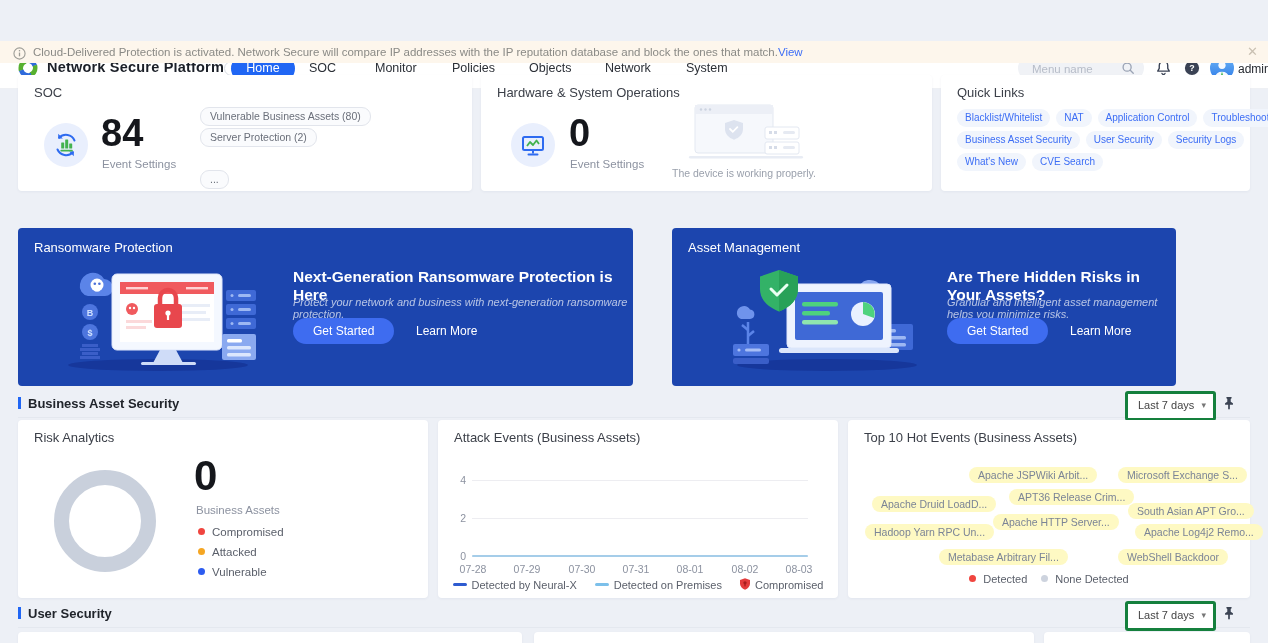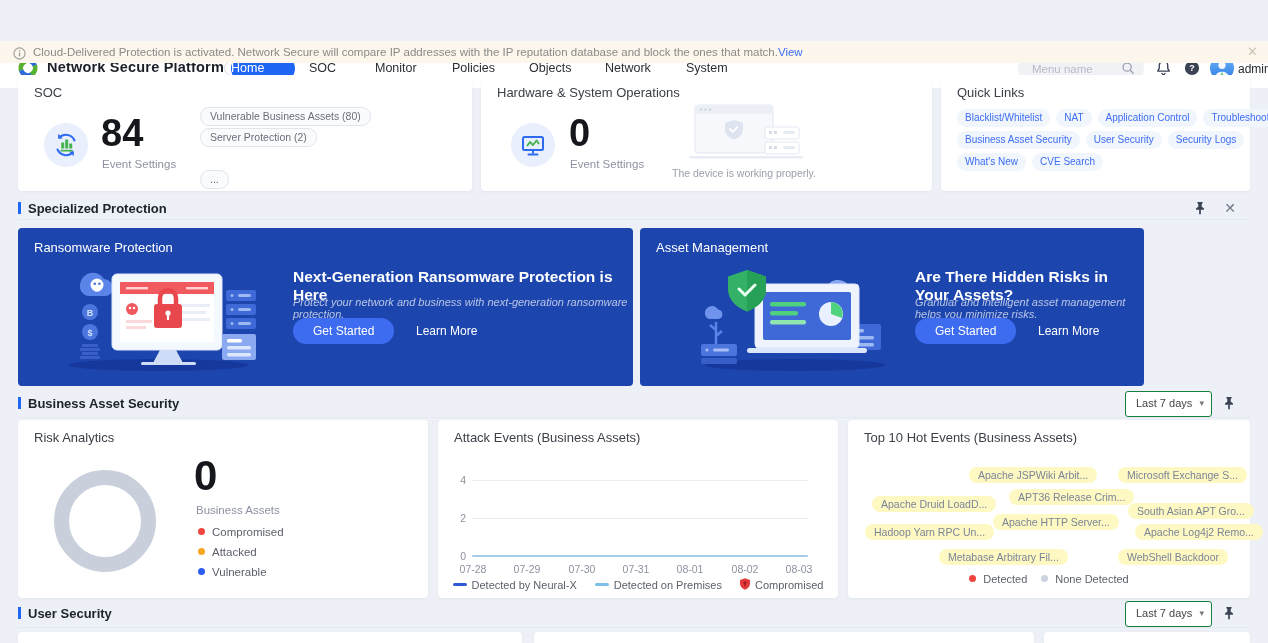--- a/index.html
+++ b/index.html
@@ -11,21 +11,21 @@
   }
   #app{position:absolute;inset:0;}
   .abs{position:absolute;}
 
   
   .topbar{position:absolute;left:0;top:0;width:1268px;height:40px;background:#fff;border-bottom:1px solid #eef0f4;margin-top:48px;}
   .logo{position:absolute;left:16px;top:8px;}
   .brand{position:absolute;left:47px;top:11px;font-size:14.5px;font-weight:700;color:#1b1f27;letter-spacing:.2px;}
   .version{position:absolute;left:224px;top:13px;font-size:9px;color:#9aa1ad;border:1px solid #d8dce4;border-radius:8px;padding:1px 6px;line-height:11px;}
   .nav-item{position:absolute;top:0;height:40px;line-height:40px;font-size:12.5px;color:#2b2f36;cursor:pointer;}
-  .nav-item.active{top:7px;height:27px;line-height:27px;background:#2066f4;color:#fff;border-radius:14px;text-align:left;width:64px;}
+  .nav-item.active{top:7px;height:27px;line-height:27px;background:#2066f4;color:#fff;border-radius:14px;text-align:center;width:64px;}
   .search{position:absolute;left:1018px;top:8px;width:126px;height:24px;background:#f0f2f6;border-radius:12px;}
   .search input{position:absolute;left:12px;top:0;width:88px;height:24px;border:0;background:transparent;outline:none;font-size:11.5px;color:#444;font-family:inherit;}
   .search input::placeholder{color:#b6bcc8;}
   .search .mag{position:absolute;right:9px;top:5px;}
   .icon-btn{position:absolute;cursor:pointer;}
   .username{position:absolute;left:1238px;top:14px;font-size:12px;color:#262a31;cursor:pointer;}
 
   
   .notice{position:absolute;left:0;top:41px;width:1268px;height:22px;background:#fdf6ec;}
   .notice .info{position:absolute;left:13px;top:4.5px;}
@@ -49,21 +49,21 @@
 
   .hw-caption{position:absolute;left:640px;top:163px;width:170px;text-align:center;font-size:10.5px;color:#9aa0ac;line-height:13px;}
 
   
   .sec-header{position:absolute;left:18px;width:1232px;border-bottom:1px solid #e4e8ef;}
   .sec-bar{display:inline-block;width:3px;height:12px;background:#2066f4;margin-right:7px;vertical-align:-1px;}
   .sec-title{font-size:13px;font-weight:700;color:#20242b;}
   .pin-btn{position:absolute;cursor:pointer;}
   .sec-close{position:absolute;font-size:14px;color:#6f7787;cursor:pointer;}
   .sec-close::after{content:"\2715";}
-  .range-select{position:absolute;width:85px;height:24px;background:#fff;border:1px solid #15803d;border-radius:3px;font-size:11px;color:#444;line-height:22px;cursor:pointer;}
+  .range-select{position:absolute;width:85px;height:24px;background:#fff;border:3px solid #15803d;border-radius:3px;font-size:11px;color:#444;line-height:22px;cursor:pointer;}
   .range-select .val{position:absolute;left:10px;}
   .range-select .caret{position:absolute;right:7px;top:0;color:#777;font-size:9px;}
   .range-select .caret::after{content:"\25BE";}
 
   
   .promo{position:absolute;top:228px;height:158px;background:#1c45ae;border-radius:4px;overflow:hidden;}
   .promo-title{position:absolute;left:16px;top:12px;font-size:13px;color:#fff;}
   .promo-head{position:absolute;left:275px;top:40px;font-size:15.5px;font-weight:600;color:#fff;}
   .promo-sub{position:absolute;left:275px;top:68px;font-size:11px;color:rgba(255,255,255,.68);font-style:italic;}
   .btn-primary{position:absolute;left:275px;top:90px;height:26px;line-height:26px;padding:0 20px;background:#3e6cf0;color:#fff;border-radius:14px;font-size:12px;cursor:pointer;}
@@ -237,29 +237,20 @@
       <span class="ql-pill">Business Asset Security</span>
       <span class="ql-pill">User Security</span>
       <span class="ql-pill">Security Logs</span>
     </div>
     <div class="ql-row" style="left:16px;top:78px">
       <span class="ql-pill">What's New</span>
       <span class="ql-pill">CVE Search</span>
     </div>
   </div>
 
-  <div class="sec-header" style="top:199px;height:20px">
-    <span class="sec-bar"></span><span class="sec-title">Specialized Protection</span>
-    <span class="pin-btn" style="right:44px;top:2px">
-      <svg width="12" height="14" viewBox="0 0 14 16">
-          <path d="M4 1h6v1.6l-1 .6v3.2l2.6 2v1.6H8v4.6L7 16l-1-1.4V10H2.4V8.4L5 6.4V3.2l-1-.6z" fill="#3c4454"></path>
-        </svg>
-    </span>
-    <span class="sec-close" style="right:14px;top:1px"></span>
-  </div>
 
   <div class="promo" style="left:18px;width:615px">
     <div class="promo-title">Ransomware Protection</div>
     <span class="promo-illo" style="left:42px;top:24px">
       <svg width="200" height="122" viewBox="0 0 200 122">
         <ellipse cx="98" cy="113" rx="90" ry="6" fill="#16379b"></ellipse>
         <path d="M20 32a13 13 0 0 1 24-5 9 9 0 0 1 9 9 8 8 0 0 1-8 8H28a10 10 0 0 1-8-12z" fill="#5b84e8"></path>
         <circle cx="37" cy="33" r="6.5" fill="#fff"></circle>
           <circle cx="34.8" cy="31.8" r="1.3" fill="#4a6fd8"></circle>
           <circle cx="39.4" cy="31.8" r="1.3" fill="#4a6fd8"></circle>
@@ -305,21 +296,21 @@
           <rect x="167" y="94" width="24" height="3.5" rx="1.5" fill="#dce7fd"></rect>
           <rect x="167" y="101" width="24" height="3.5" rx="1.5" fill="#dce7fd"></rect>
       </svg>
     </span>
     <div class="promo-head">Next-Generation Ransomware Protection is Here</div>
     <div class="promo-sub">Protect your network and business with next-generation ransomware protection.</div>
     <div class="btn-primary">Get Started</div>
     <div class="btn-ghost">Learn More</div>
   </div>
 
-  <div class="promo" style="left:640px;width:504px">
+  <div class="promo" style="left:672px;width:504px">
     <div class="promo-title">Asset Management</div>
     <span class="promo-illo" style="left:55px;top:24px">
       <svg width="200" height="122" viewBox="0 0 200 122">
         <ellipse cx="100" cy="113" rx="90" ry="6" fill="#16379b"></ellipse>
         <path d="M130 40a13 13 0 0 1 25-4 10 10 0 0 1 9 10 9 9 0 0 1-9 9h-21a11 11 0 0 1-4-15z" fill="#87a6f1"></path>
         <rect x="144" y="36" width="13" height="13" rx="1.5" fill="#fff"></rect>
           <rect x="147" y="36" width="7" height="4.5" fill="#87a6f1"></rect>
           <rect x="147" y="43" width="7" height="4" fill="#c9d8fa"></rect>
         <path d="M10 60a7 7 0 0 1 13-2.4 5 5 0 0 1 4.4 5A4.6 4.6 0 0 1 23 67H14a6 6 0 0 1-4-7z" fill="#6f93ec"></path>
         <path d="M21 70v22" stroke="#5b84e8" stroke-width="2.5"></path>

